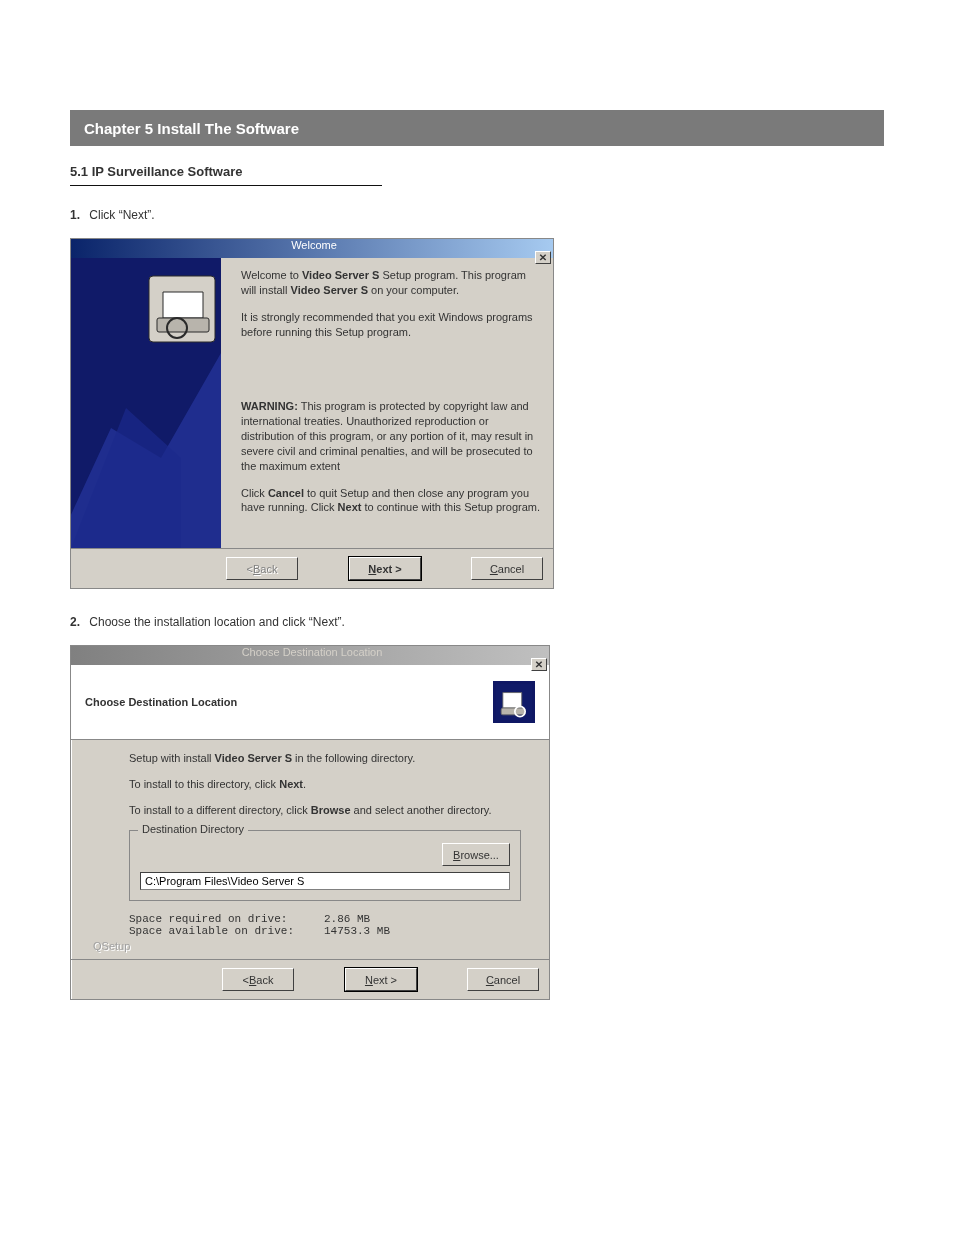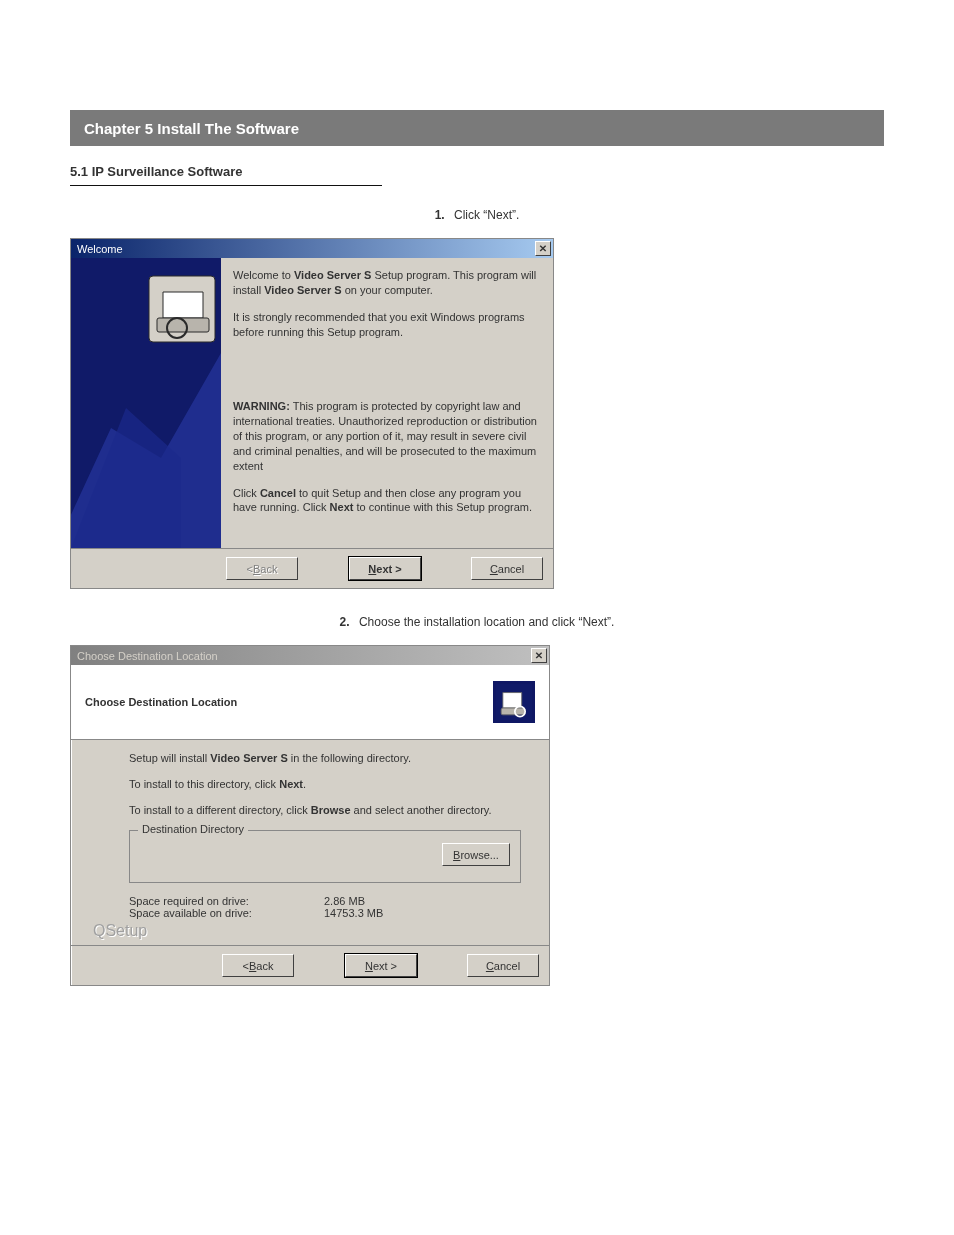--- a/index.html
+++ b/index.html
@@ -1,30 +1,30 @@
 <!DOCTYPE html>
 <html><head>
 <meta charset="utf-8">
 <style>
   * { box-sizing: border-box; }
   body { margin:0; background:#fff; font-family: Tahoma, Arial, sans-serif; font-size:11px; color:#333; }
   .page { width:934px; margin:0 auto; padding:40px 60px 60px 60px; }
   .heading-bar { background:#7a7a7a; color:#fff; height:36px; margin:70px 0 12px 0; display:flex; align-items:center; padding:0 14px; font-size:15px; font-weight:bold; }
   .underline-heading { border-bottom:1px solid #111; display:inline-block; padding:0 140px 6px 0; margin:6px 0 14px 0; font-size:13px; font-weight:bold; }
-  .para { font-size:12px; margin:6px 0 14px 0; line-height:1.5;text-align:center; }
+  .para { font-size:12px; margin:6px 0 14px 0; line-height:1.5; }
   .figure { margin:10px 0 24px 0; }
 
   
   .win-dialog { width:484px; border:1px solid #888; background:#d4d0c8; font-family: Tahoma, Arial, sans-serif; box-shadow: 1px 1px 0 #fff inset; }
-  .titlebar { height:19px; background: linear-gradient(to right,#0a246a,#a6caf0); display:flex; align-items:center; padding:0 2px 0 6px; }
+  .titlebar { height:19px; background: linear-gradient(to right,#0a246a,#a6caf0); display:flex; align-items:center; padding:0 2px 0 6px;flex-direction:column; }
   .titlebar-title { color:#fff; font-size:11px; font-family: "MS Sans Serif", Tahoma, Arial; }
   .titlebar-inactive { background: linear-gradient(to right,#808080,#c0c0c0); }
   .titlebar-inactive .titlebar-title { color:#d4d0c8; }
   .close-btn { margin-left:auto; width:16px; height:15px; background:#d4d0c8; border-top:1px solid #fff; border-left:1px solid #fff; border-right:1px solid #404040; border-bottom:1px solid #404040; display:flex; align-items:center; justify-content:center; font-size:10px; font-weight:bold; }
-  .dlg-body { display:flex; }
+  .dlg-body { display:flex;gap:8px; }
   .side-graphic { width:150px; height:290px; background:#0f1764; position:relative; overflow:hidden; }
   .side-graphic svg { width:100%; height:100%; display:block; }
   .content-pane { flex:1; padding:10px 12px; font-size:11px; line-height:1.35; }
   .content-pane p { margin:0 0 12px 0; }
   .content-pane b { font-weight:bold; }
   .button-row { border-top:1px solid #888; padding:8px 10px; display:flex; gap:8px; background:#d4d0c8; }
   .spacer { flex:1; }
   .btn { min-width:72px; height:23px; background:#d4d0c8; border-top:1px solid #fff; border-left:1px solid #fff; border-right:1px solid #404040; border-bottom:1px solid #404040; font-size:11px; display:flex; align-items:center; justify-content:center; padding:0 8px; }
   .btn.disabled { color:#808080; text-shadow:1px 1px 0 #fff; }
   .btn.default { box-shadow: 0 0 0 1px #000; margin-left: 43px; }
@@ -35,23 +35,23 @@
   .dlg2-top { background:#fff; display:flex; align-items:center; padding:16px 14px; border-bottom:1px solid #888; }
   .dlg2-top-title { font-size:11px; font-weight:bold; }
   .top-icon { margin-left:auto; width:42px; height:42px; background:#0f1764; display:flex; align-items:center; justify-content:center; }
   .top-icon svg { width:36px; height:36px; }
   .dlg2-body { padding:12px 24px 10px 58px; font-size:11px; }
   .dlg2-body p { margin:0 0 14px 0; }
   .groupbox { border:1px solid #888; border-top:1px solid #888; margin:4px 4px 12px 0; padding:12px 10px 10px 10px; position:relative; }
   .group-label { position:absolute; top:-8px; left:8px; background:#d4d0c8; padding:0 4px; font-size:11px; }
   .path-input { width:100%; background:#fff; border:1px solid #808080; border-top:1px solid #404040; border-left:1px solid #404040; padding:2px 4px; font-size:11px; font-family: Tahoma, Arial; }
   .browse-row { display:flex; justify-content:flex-end; margin-bottom:6px; }
-  .space-row { display:flex; }
+  .space-row { display:flex;font-family:Liberation Mono, monospace; }
   .space-label { width:195px; }
-  .qsetup { display:inline-block; color:#a0a0a0; text-shadow:1px 1px 0 #fff; padding:0 6px; margin:0 6px -8px 16px; position:relative; top:-7px; background:#d4d0c8; font-size:16px; }
+  .qsetup { display:inline-block; color:#a0a0a0; text-shadow:1px 1px 0 #fff; padding:0 6px; margin:0 6px -8px 16px; position:relative; top:-7px; background:#d4d0c8; font-size:11px; }
   .btn-row2 { border-top:1px solid #888; padding:8px 10px; display:flex; gap:8px; justify-content:flex-end; }
   .big-gap { width:34px; }
 </style>
 </head>
 <body>
 
 <div class="page">
 
   <div class="heading-bar">Chapter 5    Install The Software</div>
 
@@ -131,36 +131,37 @@
           <svg viewBox="0 0 42 42">
             <rect width="42" height="42" fill="#101a68"></rect>
             <path d="M8 28 L8 10 L30 10 L30 28 Z" fill="#fff" stroke="#666"></path>
             <rect x="6" y="28" width="28" height="8" rx="2" fill="#b8b4ac" stroke="#666"></rect>
             <circle cx="28" cy="32" r="6" fill="none" stroke="#fff" stroke-width="2"></circle>
           </svg>
         </div>
       </div>
       <div class="dlg2-body">
         <p>
-          <span>Setup will install </span><b>Video Server S</b><span> in the following directory.</span>
+          <span>Setup with install </span><b>Video Server S</b><span> in the following directory.</span>
         </p>
         <p>
           <span>To install to this directory, click </span><b>Next</b><span>.</span>
         </p>
         <p>
           <span>To install to a different directory, click </span><b>Browse</b><span> and select another directory.</span>
         </p>
         <div class="groupbox">
           <div class="group-label">Destination Directory</div>
           <div class="browse-row">
             <div class="btn" style="min-width:68px;">
               <span class="ul">B</span>
                 <span>rowse...</span>
             </div>
           </div>
+          <input type="text" class="path-input" value="C:\Program Files\Video Server S" style="">
         </div>
         <div class="space-row">
           <div class="space-label">Space required on drive:</div>
           <div>2.86 MB</div>
         </div>
         <div class="space-row">
           <div class="space-label">Space available on drive:</div>
           <div>14753.3 MB</div>
         </div>
       </div>

